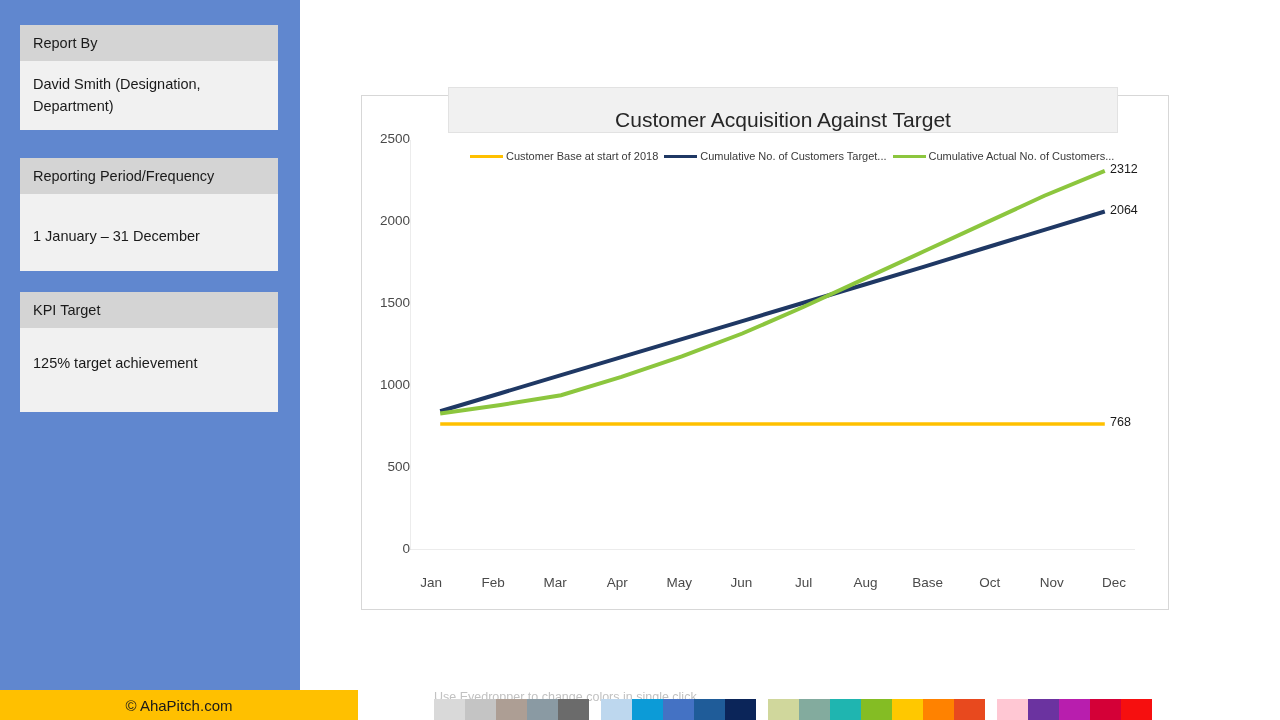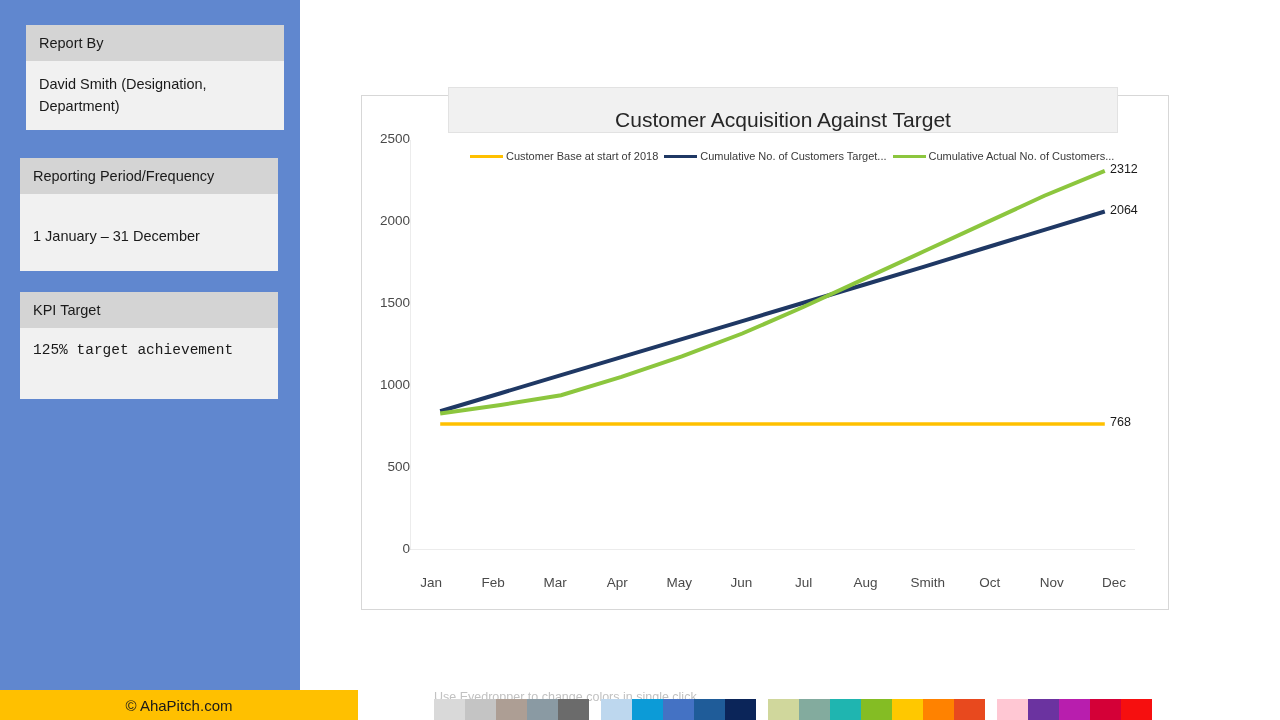--- a/index.html
+++ b/index.html
@@ -43,21 +43,21 @@
     color: #1a1a1a;
     font-size: 14.5px;
     padding: 12px 13px 12px 13px;
     line-height: 1.55;
     box-sizing: border-box;
   }
   .card-body.bold {
     font-weight: bold;
   }
 
-  #card-report-by   { top: 25px; margin-left: 6px;  }
+  #card-report-by   { top: 25px;  }
   #card-period      { top: 158px; }
   #card-kpi         { top: 292px; }
   #card-highlights  { top: 443px; height: 233px; }
 
   #card-highlights .card-body-spacer {
     height: 72px;
   }
 
   #footer-bar {
     position: absolute;
@@ -221,21 +221,21 @@
     <div class="card-body">David Smith (Designation, Department)</div>
   </div>
 
   <div class="info-card" id="card-period">
     <div class="card-header">Reporting Period/Frequency</div>
     <div class="card-body" style="padding-top:31px;padding-bottom:24px;">1 January – 31 December</div>
   </div>
 
   <div class="info-card" id="card-kpi">
     <div class="card-header">KPI Target</div>
-    <div class="card-body" style="padding-top:11px;padding-bottom:38px;font-family:Liberation Mono, monospace;">125% target achievement</div>
+    <div class="card-body" style="padding-top:24px;padding-bottom:38px;">125% target achievement</div>
   </div>
 
 
 </div>
 
 <div id="footer-bar">
   <span class="footer-text">© AhaPitch.com</span>
 </div>
 
 <div id="chart-frame"></div>
@@ -295,21 +295,21 @@
 
 <div id="x-axis">
     <div class="x-label">Jan</div>
     <div class="x-label">Feb</div>
     <div class="x-label">Mar</div>
     <div class="x-label">Apr</div>
     <div class="x-label">May</div>
     <div class="x-label">Jun</div>
     <div class="x-label">Jul</div>
     <div class="x-label">Aug</div>
-    <div class="x-label">Smith</div>
+    <div class="x-label">Base</div>
     <div class="x-label">Oct</div>
     <div class="x-label">Nov</div>
     <div class="x-label">Dec</div>
   </div>
 
 <span class="data-label" id="label-actual" style="top: 161.832px;">2312</span>
 <span class="data-label" id="label-target" style="top: 202.504px;">2064</span>
 <span class="data-label" id="label-base" style="top: 415.048px;">768</span>
 
 <div id="eyedropper-hint">Use Eyedropper to change colors in single click</div>

